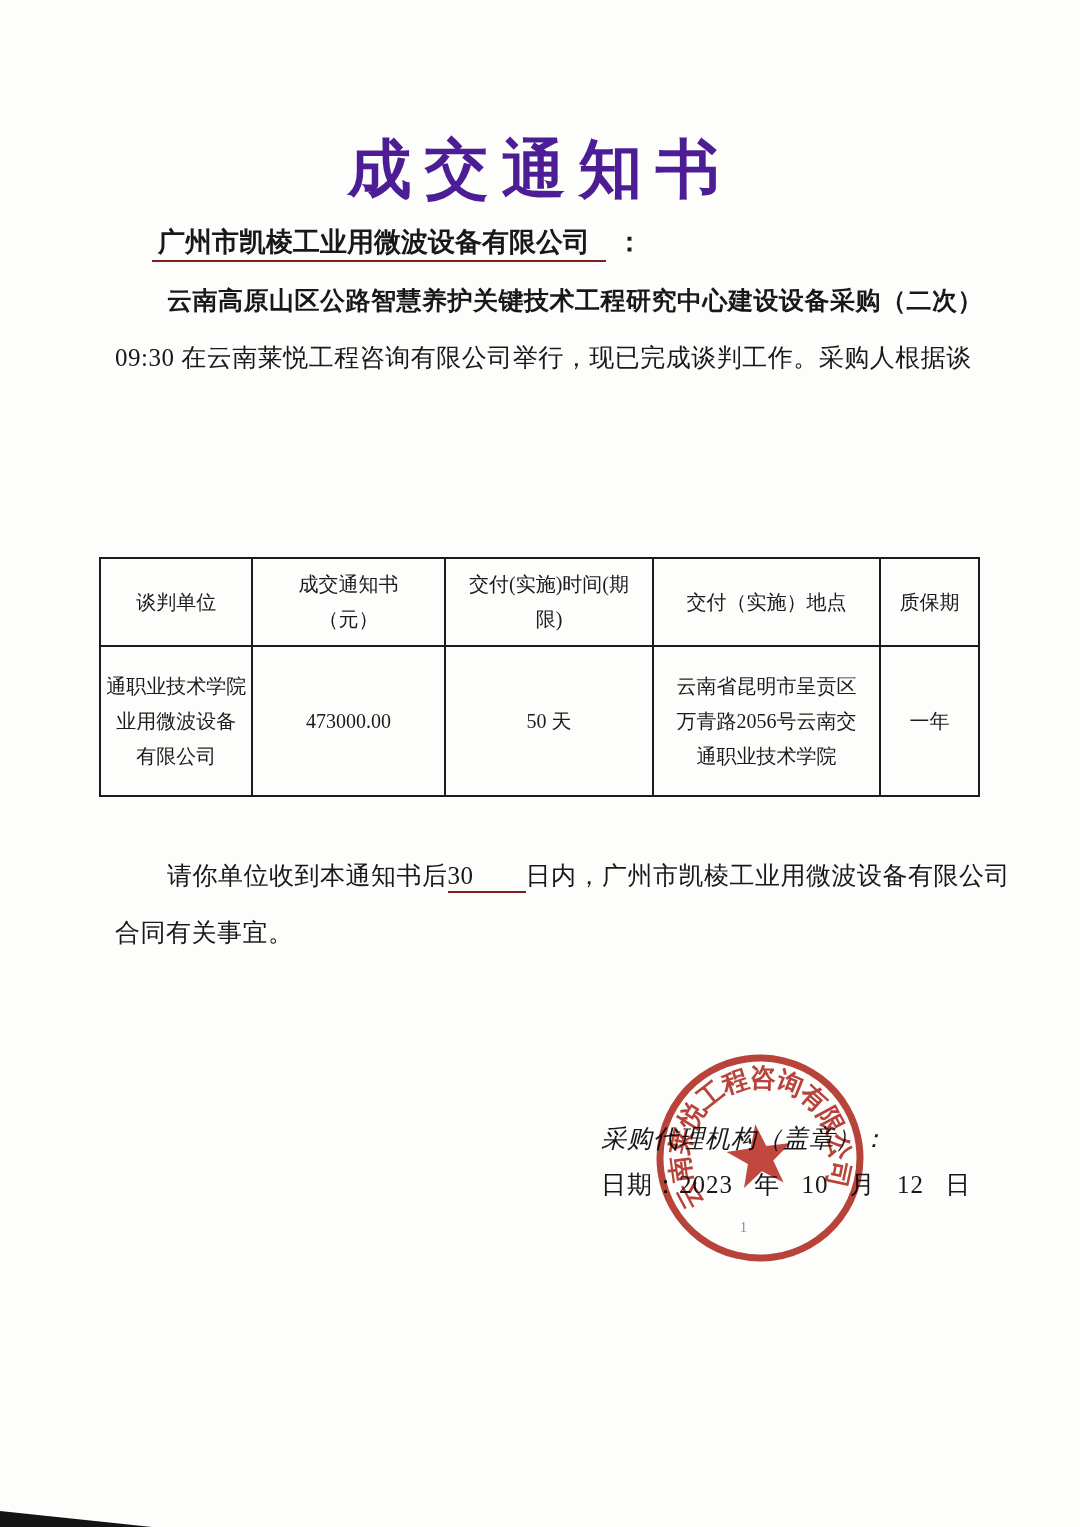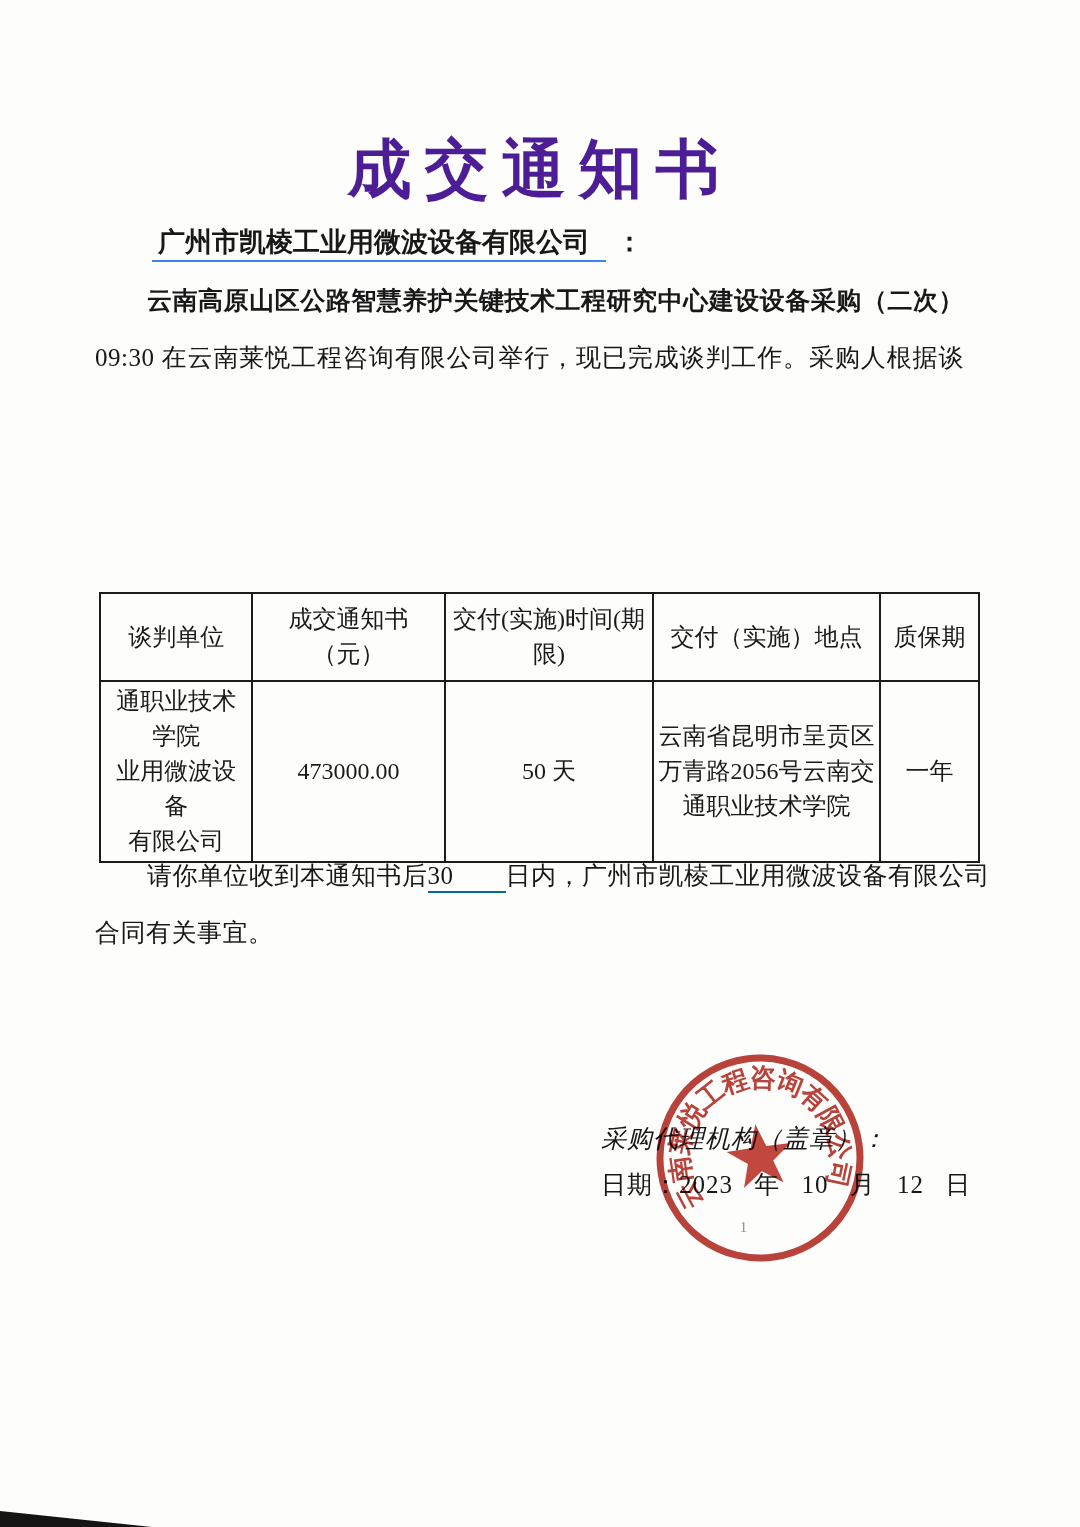--- a/index.html
+++ b/index.html
@@ -13,41 +13,41 @@
 
   
   .doc-title{
     top:126px;left:0;width:1080px;text-align:center;
     font-size:64px;font-weight:bold;letter-spacing:13px;
     color:#4c1d95;
   }
 
   
   .recipient{top:224px;left:152px;font-size:27px;font-weight:bold;white-space:nowrap;}
-  .recipient .uline{border-bottom:2px solid #3b82f6;padding:0 16px 3px 6px;}
+  .recipient .uline{border-bottom:2px solid #7f1d1d;padding:0 16px 3px 6px;}
   .recipient .colon{margin-left:10px;}
 
   
   .para{left:95px;width:869px;font-size:25px;white-space:nowrap;}
-  .para .line{height:57px;line-height:57px;letter-spacing:0.5px;}
+  .para .line{height:57px;line-height:57px;letter-spacing:0.5px;margin-left:20px;}
   .jline{text-align:justify;text-align-last:justify;}
   .indent{text-indent:52px;}
   .bold{font-weight:bold;}
   .p1{top:272px;}
   .p2{top:847px;}
   .blank-30{
     display:inline-block;width:78px;text-align:center;
-    border-bottom:2px solid #0369a1;line-height:30px;text-indent:0;
+    border-bottom:2px solid #7f1d1d;line-height:30px;text-indent:0;
   }
 
   
   .award-table{
     position:absolute;top:557px;left:99px;width:881px;
     border-collapse:collapse;table-layout:fixed;
-    font-size:24px;color:#1a1a1a;margin-top:35px;
+    font-size:20px;color:#1a1a1a;
   }
   .award-table th,.award-table td{
     border:2px solid #1c1c1c;text-align:center;vertical-align:middle;
     white-space:pre-line;font-weight:normal;padding:2px 4px;
     line-height:35px;
   }
   .award-table thead tr{height:88px;}
   .award-table tbody tr{height:150px;}
   .c0{width:152px;} .c1{width:192px;} .c2{width:208px;} .c3{width:226px;} .c4{width:99px;}
 

